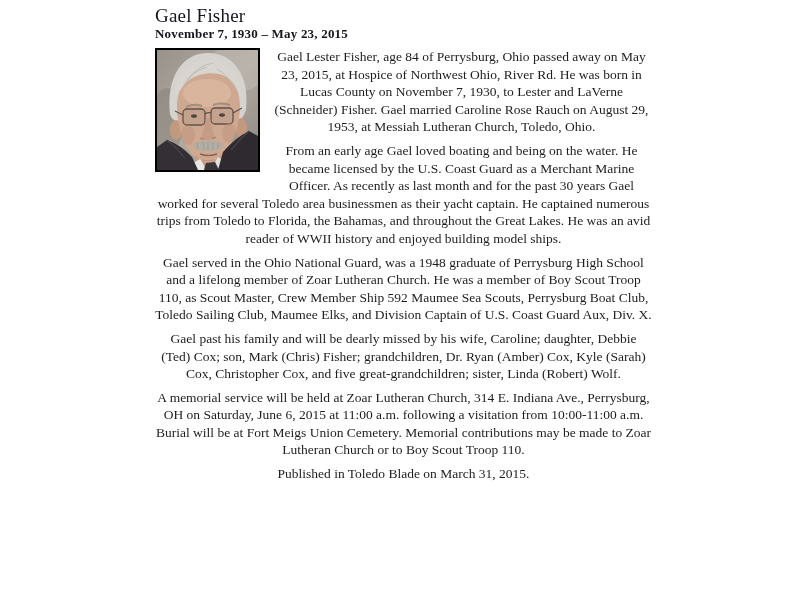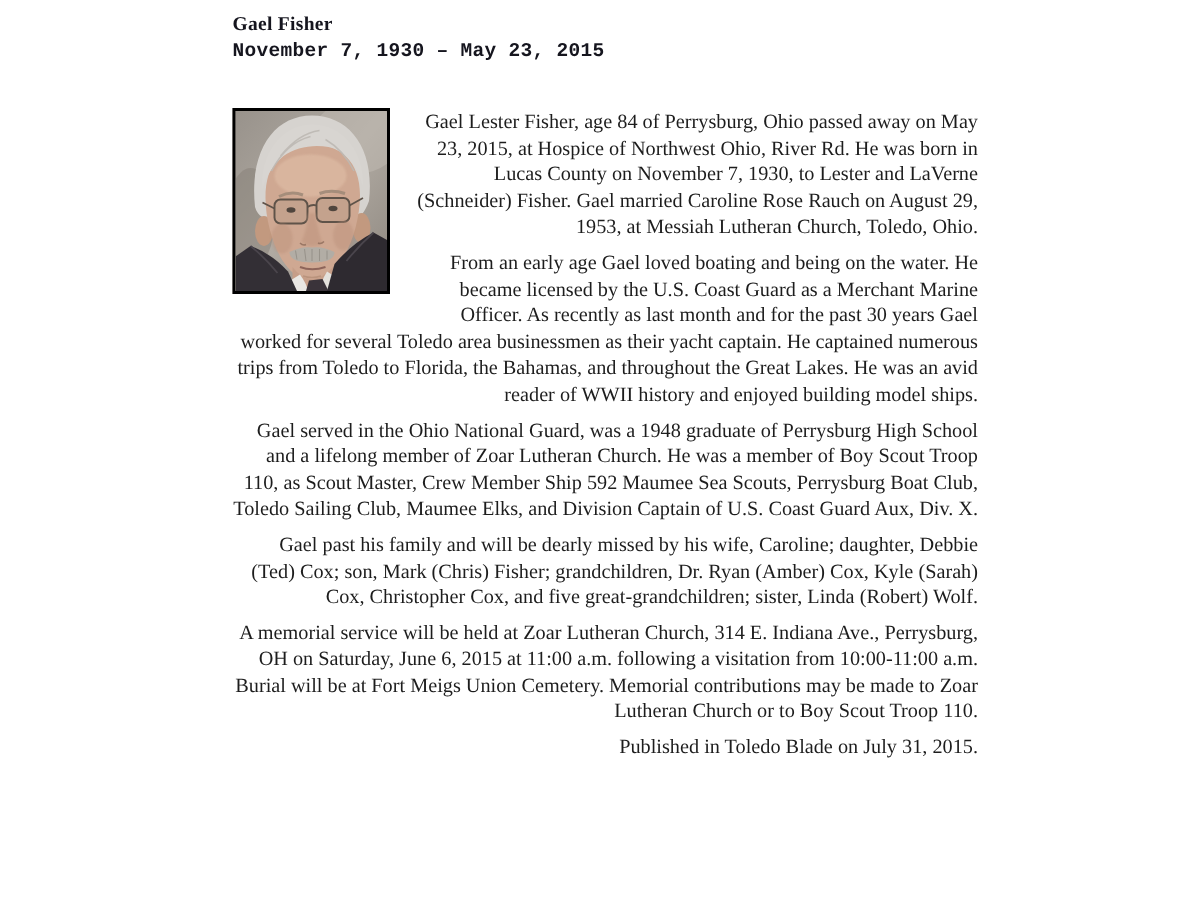--- a/index.html
+++ b/index.html
@@ -14,53 +14,52 @@
     overflow: hidden;
     position: relative;
   }
   .content {
     position: absolute;
     left: 155px;
     top: 6px;
     width: 497px;
   }
   .page-title {
-    font-size: 13px;
-    font-weight: bold;
+    font-size: 19px;
+    font-weight: normal;
     color: #15151e;
     line-height: 20px;
     margin: 0;
     letter-spacing: 0.2px;
   }
   .life-dates {
     font-size: 13px;
     font-weight: bold;
     color: #15151e;
     line-height: 16px;
-    margin: 0 0 30px 0;
+    margin: 0 0 6px 0;
     letter-spacing: 0.2px;
-    font-family: Liberation Mono, monospace;
   }
   .photo-frame {
     float: left;
     width: 101px;
     height: 120px;
     border: 2px solid #000000;
     margin: 0 11px 6px 0;
     padding: 0;
     background: #a9a39b;
     overflow: hidden;
   }
   .photo-frame svg { display: block; }
   .body-text p {
     font-size: 13.5px;
     line-height: 17.6px;
     color: #1d1d1d;
     margin: 0 0 6px 0;
-    text-align: right;
+    text-align: center;
   }
 </style>
 </head>
 <body>
 
 <div class="content">
   <h1 class="page-title">Gael Fisher</h1>
   <div class="life-dates">November 7, 1930 – May 23, 2015</div>
 
   <div class="body-text">
@@ -127,15 +126,15 @@
         <path d="M101,120 L101,86 L92,81 Q78,88 66,102 L61,120 Z" fill="#2e2a30"></path>
         <path d="M10,90 Q20,98 28,108 M92,81 Q82,90 74,100" stroke="#4a454c" stroke-width="1.2" fill="none"></path>
       </svg>
     </figure>
 
     <p>Gael Lester Fisher, age 84 of Perrysburg, Ohio passed away on May 23, 2015, at Hospice of Northwest Ohio, River Rd. He was born in Lucas County on November 7, 1930, to Lester and LaVerne (Schneider) Fisher. Gael married Caroline Rose Rauch on August 29, 1953, at Messiah Lutheran Church, Toledo, Ohio.</p>
     <p>From an early age Gael loved boating and being on the water. He became licensed by the U.S. Coast Guard as a Merchant Marine Officer. As recently as last month and for the past 30 years Gael worked for several Toledo area businessmen as their yacht captain. He captained numerous trips from Toledo to Florida, the Bahamas, and throughout the Great Lakes. He was an avid reader of WWII history and enjoyed building model ships.</p>
     <p>Gael served in the Ohio National Guard, was a 1948 graduate of Perrysburg High School and a lifelong member of Zoar Lutheran Church. He was a member of Boy Scout Troop 110, as Scout Master, Crew Member Ship 592 Maumee Sea Scouts, Perrysburg Boat Club, Toledo Sailing Club, Maumee Elks, and Division Captain of U.S. Coast Guard Aux, Div. X.</p>
     <p>Gael past his family and will be dearly missed by his wife, Caroline; daughter, Debbie (Ted) Cox; son, Mark (Chris) Fisher; grandchildren, Dr. Ryan (Amber) Cox, Kyle (Sarah) Cox, Christopher Cox, and five great-grandchildren; sister, Linda (Robert) Wolf.</p>
     <p>A memorial service will be held at Zoar Lutheran Church, 314 E. Indiana Ave., Perrysburg, OH on Saturday, June 6, 2015 at 11:00 a.m. following a visitation from 10:00-11:00 a.m. Burial will be at Fort Meigs Union Cemetery. Memorial contributions may be made to Zoar Lutheran Church or to Boy Scout Troop 110.</p>
-    <p>Published in Toledo Blade on July 31, 2015.</p>
+    <p>Published in Toledo Blade on March 31, 2015.</p>
   </div>
 </div>
 
 </body></html>

